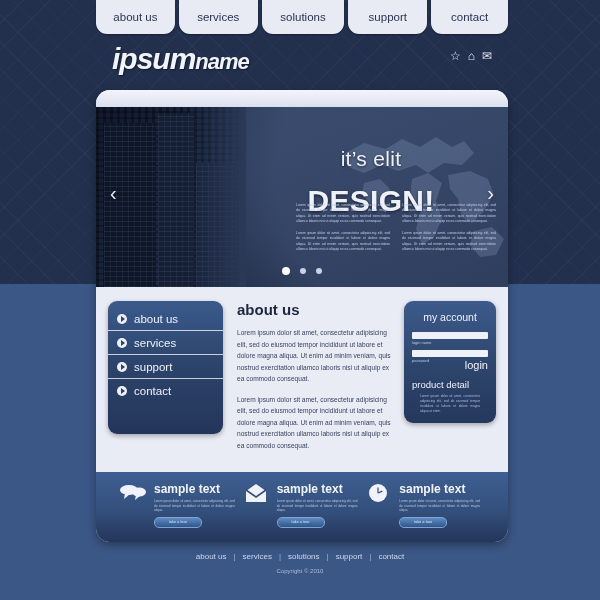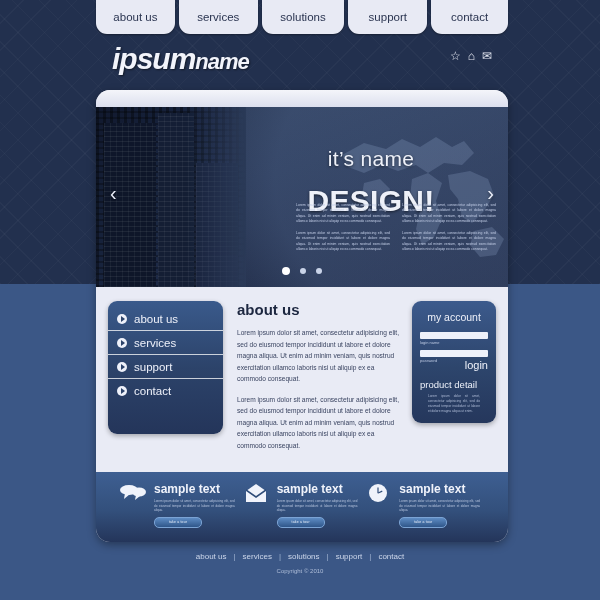--- a/index.html
+++ b/index.html
@@ -174,21 +174,21 @@
   
   #about{flex:1;padding:0 10px 0 14px;}
   #about h2{
     margin:0 0 9px 0;font-size:15px;color:#1d2740;font-weight:bold;
   }
   #about p{
     margin:0 0 9px 0;font-size:6.6px;line-height:1.75;color:#3a4461;
   }
   
   #account{
-    width:84px;
+    width:92px;
     background:linear-gradient(180deg,#3c5a8c 0%,#2d456c 55%,#25375c 100%);
     border-radius:9px;
     padding:10px 8px;
     box-sizing:border-box;
     height:122px;
     box-shadow:0 2px 5px rgba(0,0,0,.3);
     color:#eef1fa;
   }
   #account .ahead{font-size:10.5px;text-align:center;margin-bottom:9px;}
   .field{height:7px;background:#eef1fa;border-radius:1px;margin-bottom:1px;}
@@ -275,21 +275,21 @@
       <svg viewBox="0 0 190 170" preserveAspectRatio="none">
         <path fill="#9fb4d8" d="M18,42 L40,30 L62,36 L78,26 L96,34 L112,24 L128,34 L140,28 L150,40 L138,52 L120,50 L104,60 L92,52 L74,58 L58,52 L40,60 L24,54 Z"></path>
         <path fill="#9fb4d8" d="M88,66 L104,60 L118,70 L112,88 L118,106 L110,124 L98,132 L92,116 L96,98 L86,84 Z"></path>
         <path fill="#9fb4d8" d="M124,62 L146,58 L164,66 L170,82 L160,98 L148,110 L138,104 L134,86 L126,76 Z"></path>
         <path fill="#9fb4d8" d="M150,118 L168,114 L180,126 L172,142 L156,144 L146,132 Z"></path>
         <path fill="#9fb4d8" d="M40,70 L56,66 L66,76 L60,90 L48,92 L38,82 Z"></path>
       </svg>
     </div>
 
     <div class="heroTitle">
-      <div class="l1">it’s name</div>
+      <div class="l1">it’s elit</div>
       <div class="l2">DESIGN!</div>
     </div>
 
     <div id="herocols">
       <div class="hcol">
         <p>Lorem ipsum dolor sit amet, consectetur adipisicing elit, sed do eiusmod tempor incididunt ut labore et dolore magna aliqua. Ut enim ad minim veniam, quis nostrud exercitation ullamco laboris nisi ut aliquip ex ea commodo consequat.</p>
         <p>Lorem ipsum dolor sit amet, consectetur adipisicing elit, sed do eiusmod tempor incididunt ut labore et dolore magna aliqua. Ut enim ad minim veniam, quis nostrud exercitation ullamco laboris nisi ut aliquip ex ea commodo consequat.</p>
       </div>
       <div class="hcol">
         <p>Lorem ipsum dolor sit amet, consectetur adipisicing elit, sed do eiusmod tempor incididunt ut labore et dolore magna aliqua. Ut enim ad minim veniam, quis nostrud exercitation ullamco laboris nisi ut aliquip ex ea commodo consequat.</p>

